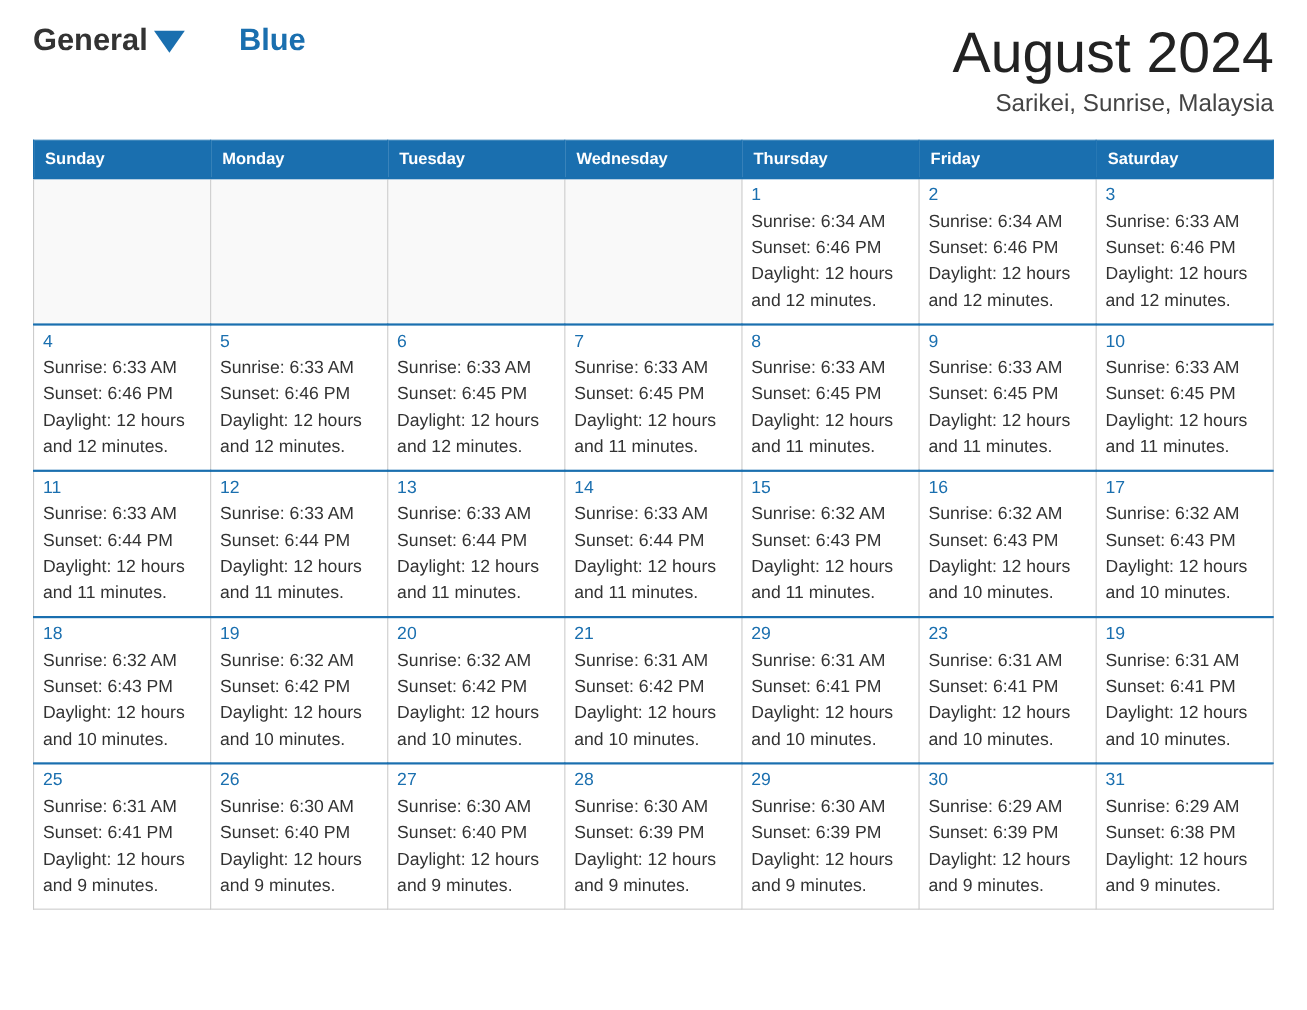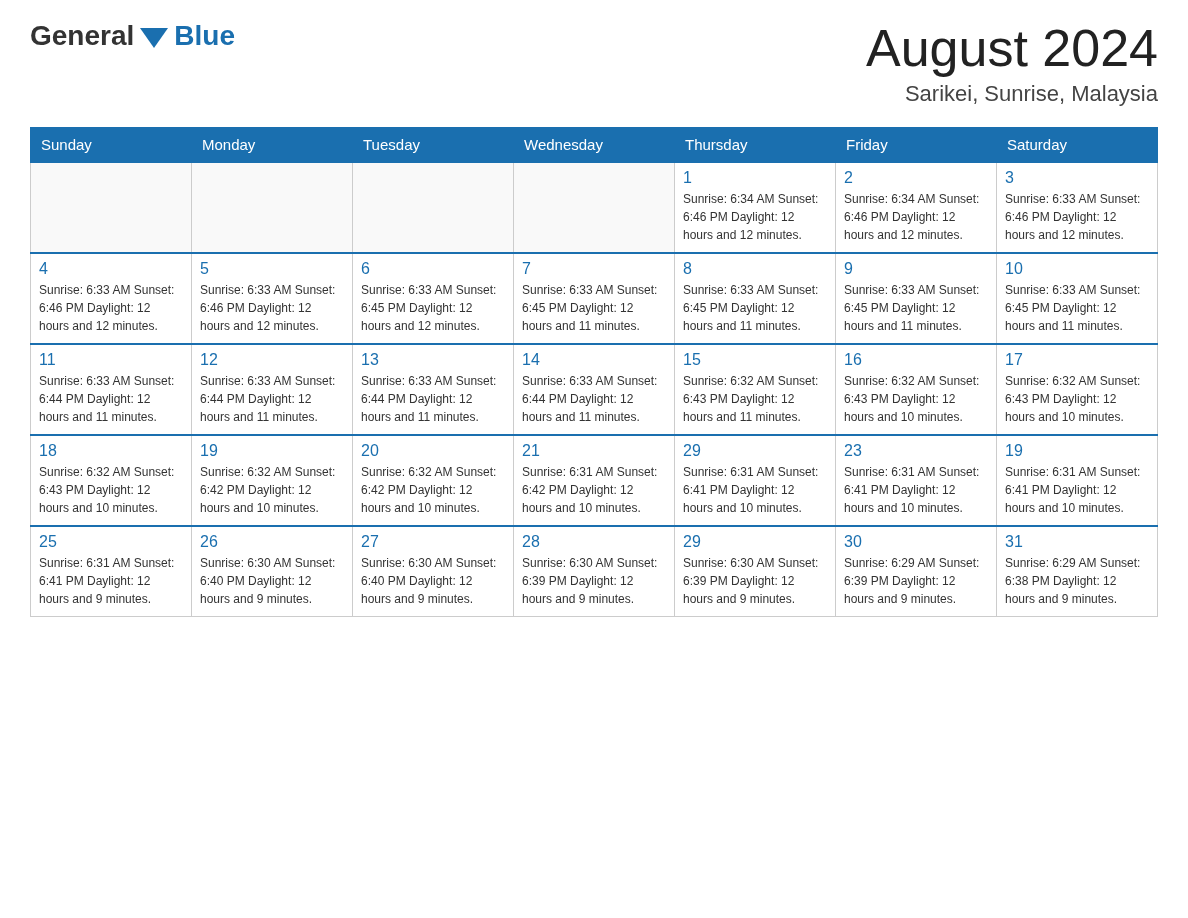--- a/index.html
+++ b/index.html
@@ -28,20 +28,21 @@
     }
     .logo-icon {
       width: 36px;
       height: 36px;
       margin: 0 2px;
     }
     .logo-text-blue {
       font-size: 28px;
       font-weight: bold;
       color: #1a6faf;
+      margin-left: 43px;
     }
     .title-block {
       text-align: right;
     }
     .month-title {
       font-size: 52px;
       font-weight: normal;
       color: #222222;
       line-height: 1.1;
     }
@@ -52,41 +53,41 @@
     }
     .calendar-table {
       width: 100%;
       border-collapse: collapse;
       border: 1px solid #aaaaaa;
     }
     .calendar-table th {
       background-color: #1a6faf;
       color: #ffffff;
       font-size: 15px;
-      font-weight: normal;
+      font-weight: bold;
       padding: 8px 10px;
       text-align: left;
       border: 1px solid #1a6faf;
     }
     .calendar-table td {
       vertical-align: top;
       padding: 6px 8px 8px 8px;
       border: 1px solid #cccccc;
       width: calc(100% / 7);
       min-height: 90px;
     }
     .day-number {
       font-size: 16px;
       color: #1a6faf;
       font-weight: normal;
       display: block;
       margin-bottom: 3px;
     }
     .day-info {
-      font-size: 12px;
+      font-size: 16px;
       color: #333333;
       line-height: 1.5;
     }
     .empty-cell {
       background: #f9f9f9;
     }
     tr {
       border-bottom: 2px solid #1a6faf;
     }
     .calendar-table tbody tr:last-child {

